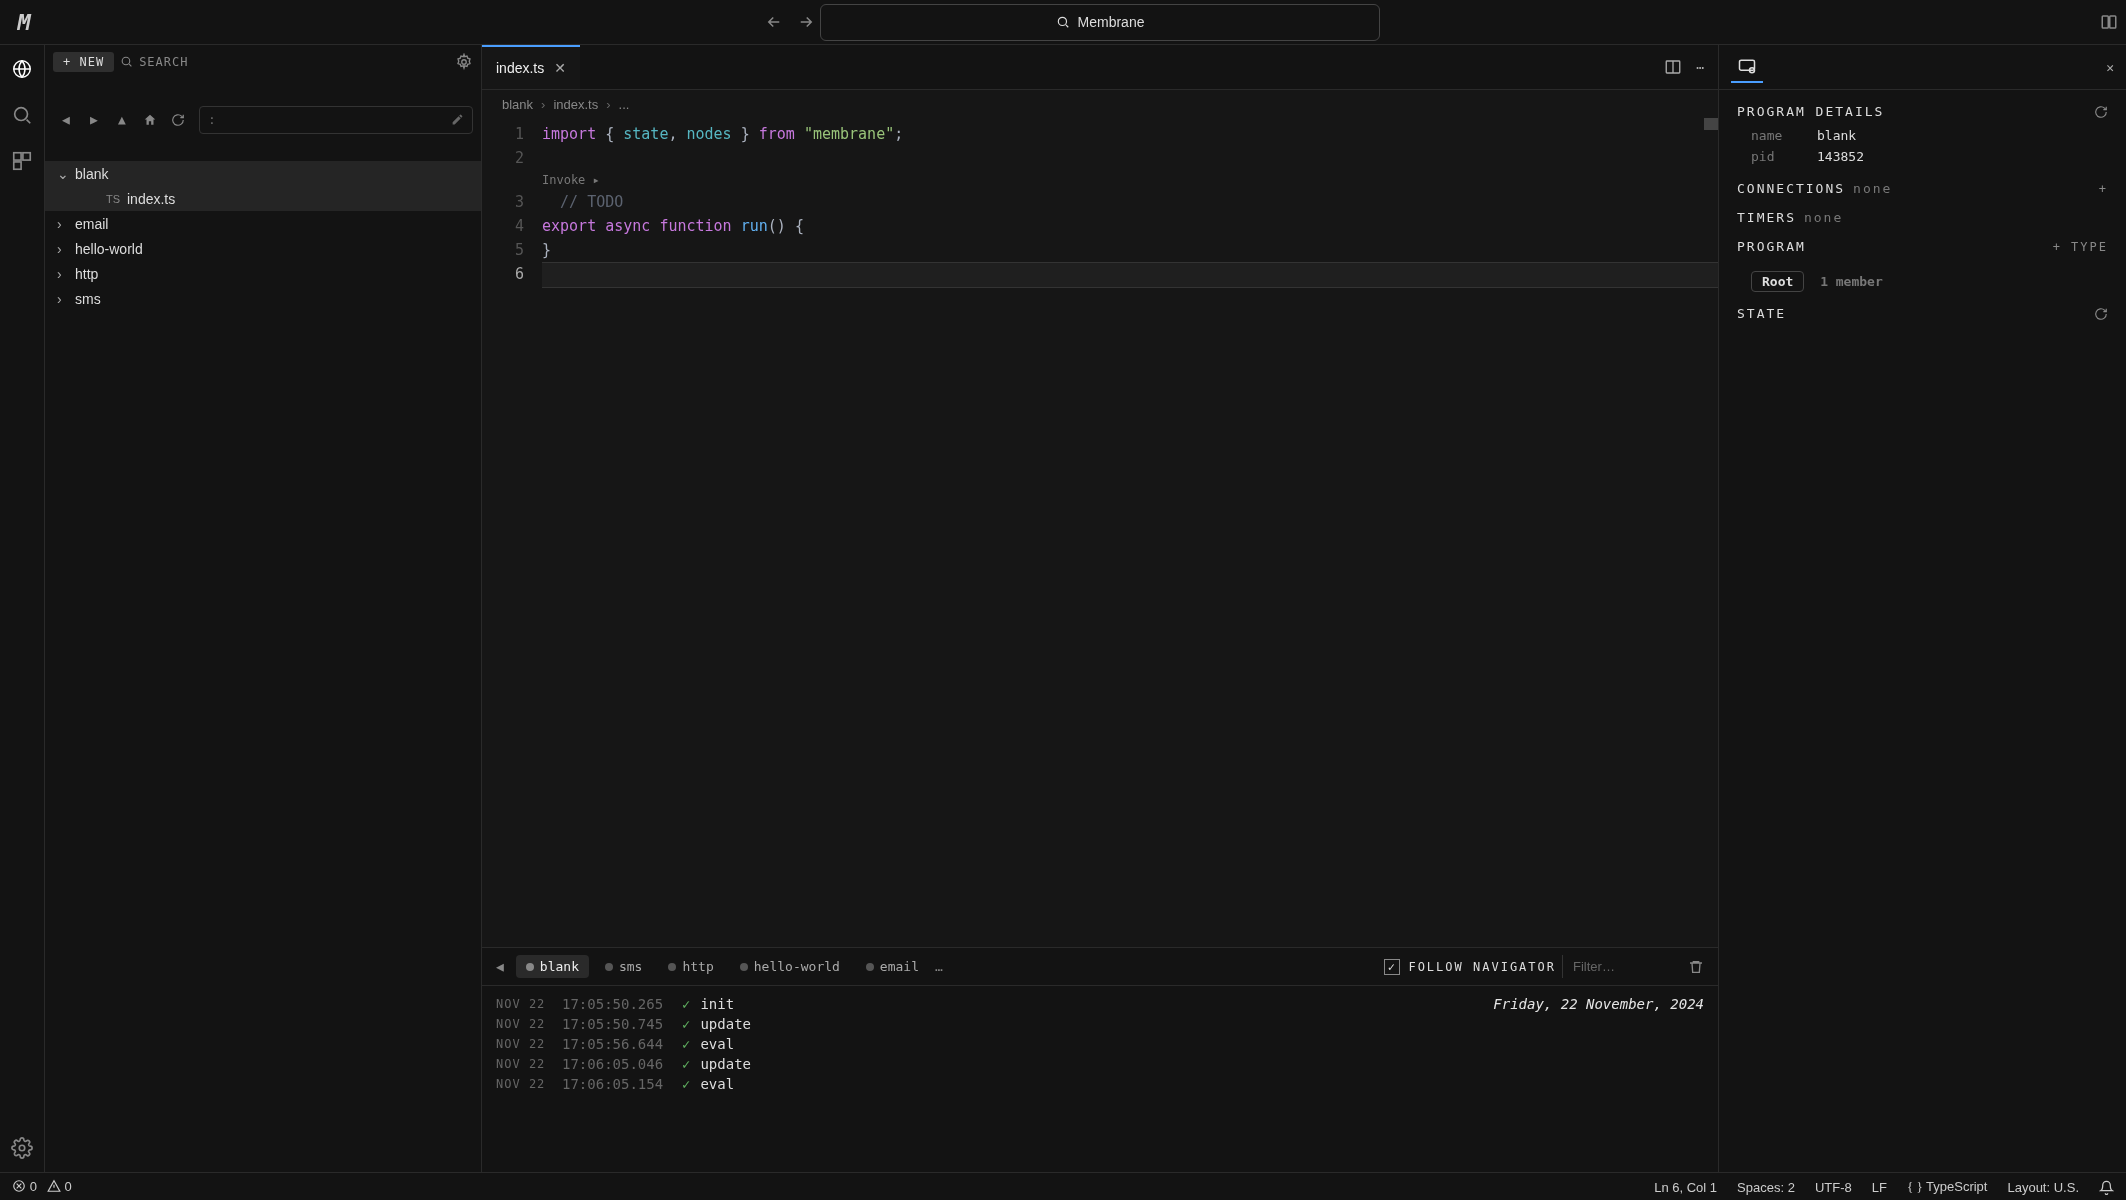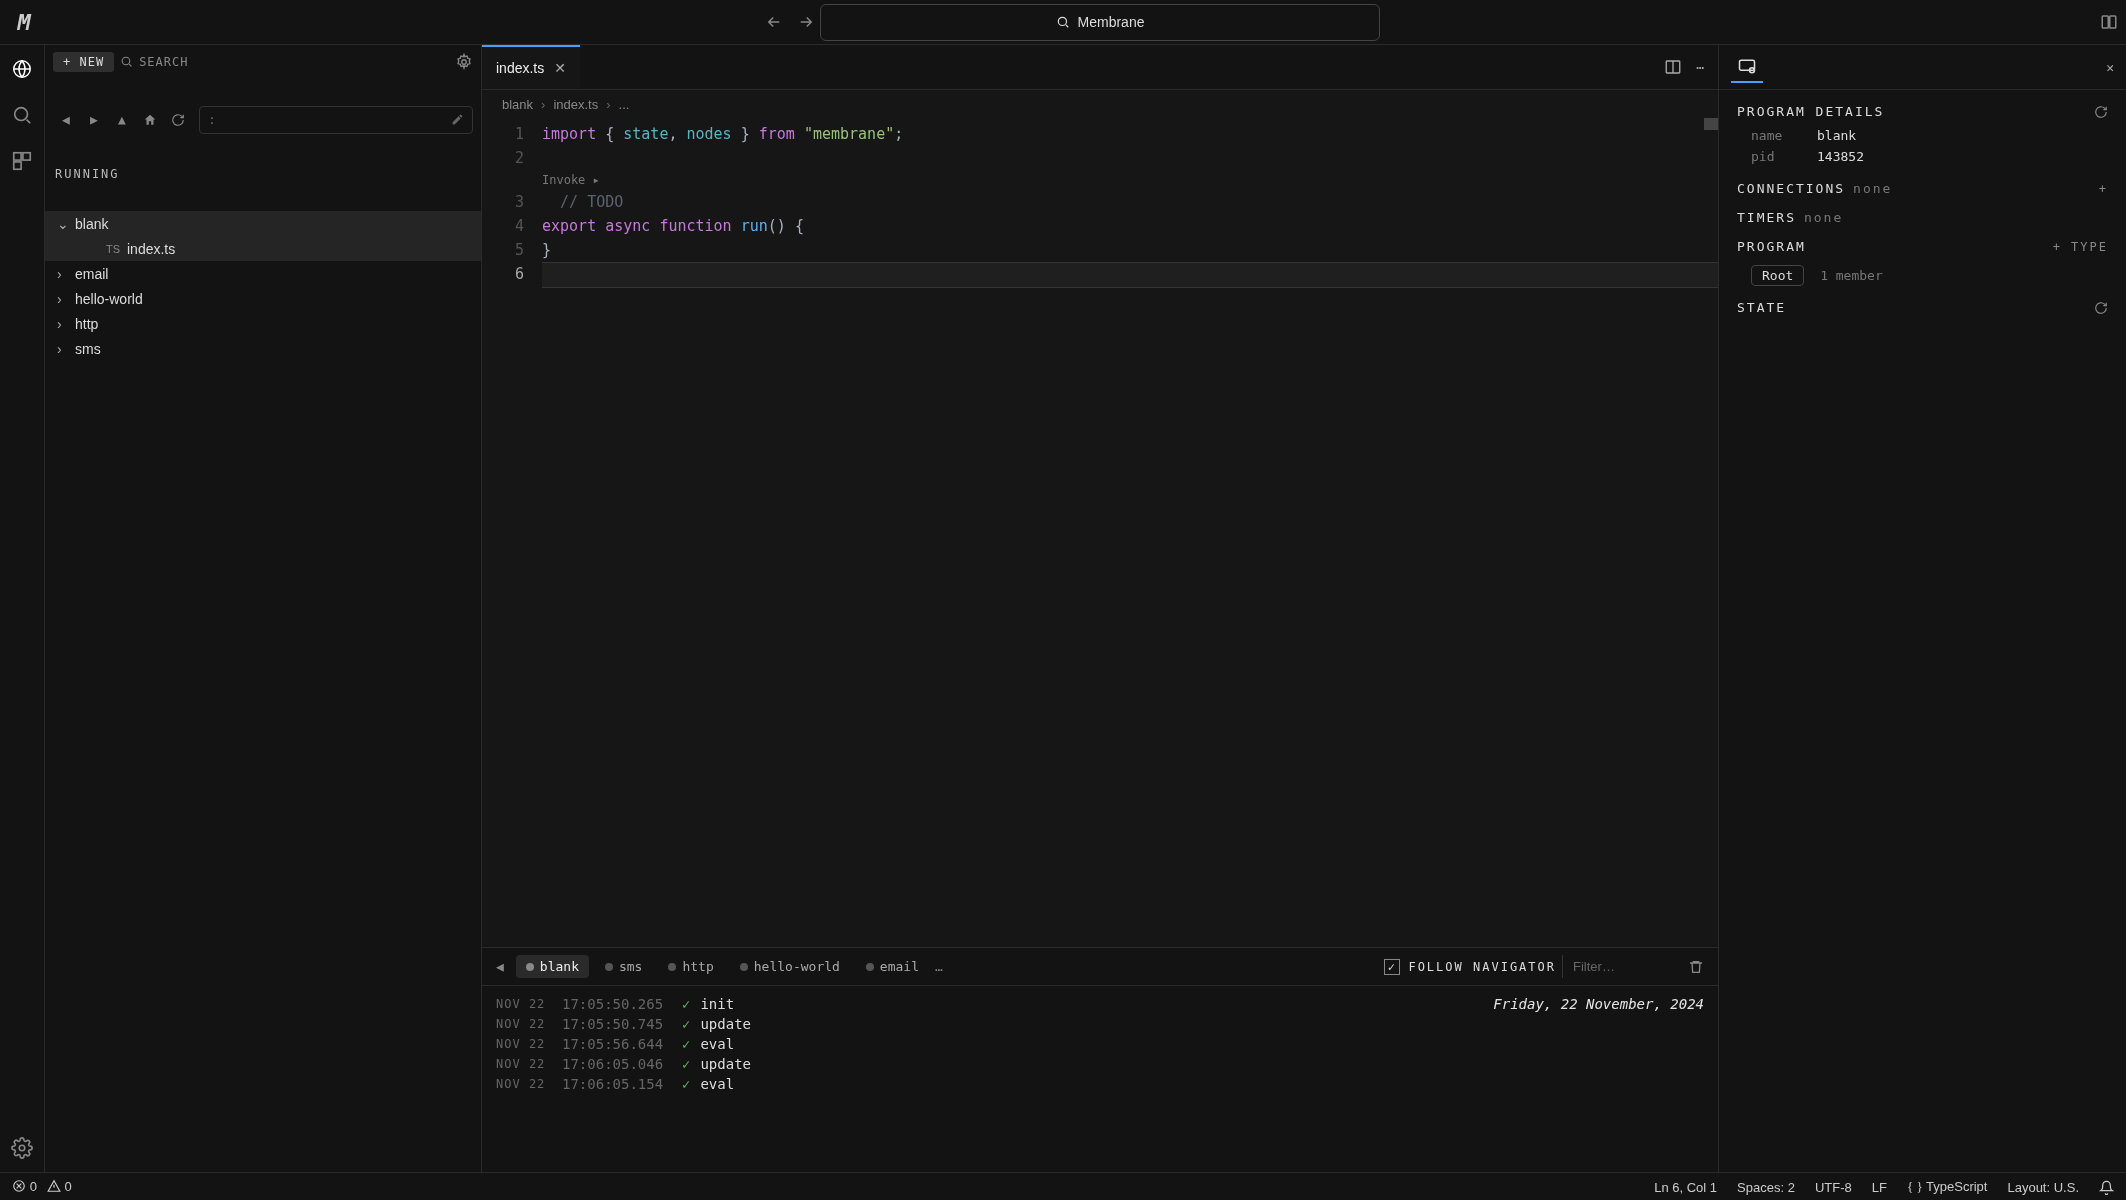--- a/index.html
+++ b/index.html
@@ -324,21 +324,20 @@
             <path d="M21 3v5h-5"></path>
           </svg>
       </div>
       <div class="nav-path">
         <span>:</span>
         <svg width="13" height="13" viewBox="0 0 24 24" fill="currentColor">
             <path d="M3 17.25V21h3.75L17.81 9.94l-3.75-3.75L3 17.25zM20.71 7.04a1 1 0 000-1.41l-2.34-2.34a1 1 0 00-1.41 0l-1.83 1.83 3.75 3.75 1.83-1.83z"></path>
           </svg>
       </div>
     </div>
-    <div class="section-label">RUNNING</div>
     <div class="tree">
       <div class="tree-row selected">
         <span class="chev">⌄</span>
         <span>blank</span>
       </div>
       <div class="tree-row file selected">
         <span class="ficon">TS</span>
         <span>index.ts</span>
       </div>
       <div class="tree-row">
@@ -513,21 +512,21 @@
         <span class="action">+</span>
       </div>
       <div class="details-h details-sub">
         <span>TIMERS</span>
         <span class="muted">none</span>
       </div>
       <div class="details-h details-sub">
         <span>PROGRAM</span>
         <span class="action">+ TYPE</span>
       </div>
-      <div style="padding-left:14px; margin-top:11px;">
+      <div style="padding-left:14px; margin-top:17px;font-weight:bold;">
         <span class="pill">Root</span>
         <span class="muted">1 member</span>
       </div>
       <div class="details-h details-sub">
         <span>STATE</span>
         <span class="action">
           <svg width="14" height="14" viewBox="0 0 24 24" fill="none" stroke="currentColor" stroke-width="2">
               <path d="M21 12a9 9 0 11-3-6.7L21 8"></path>
               <path d="M21 3v5h-5"></path>
             </svg>

